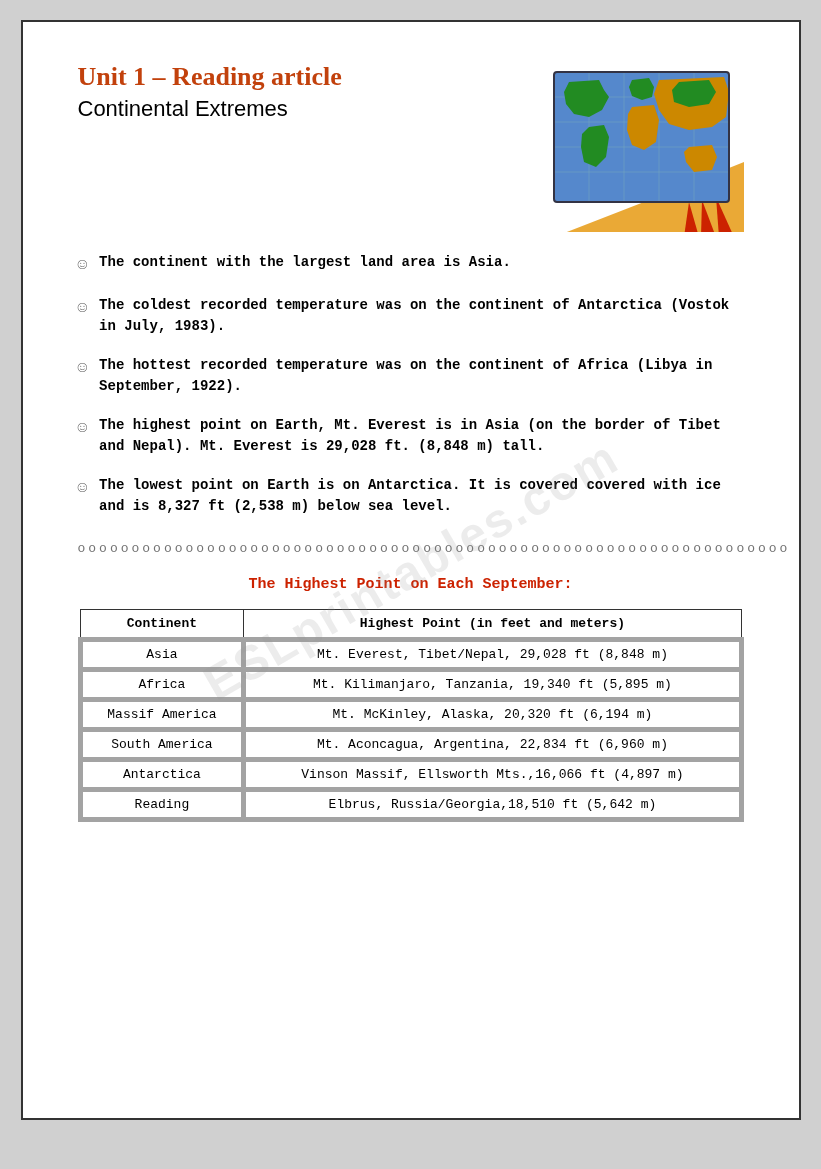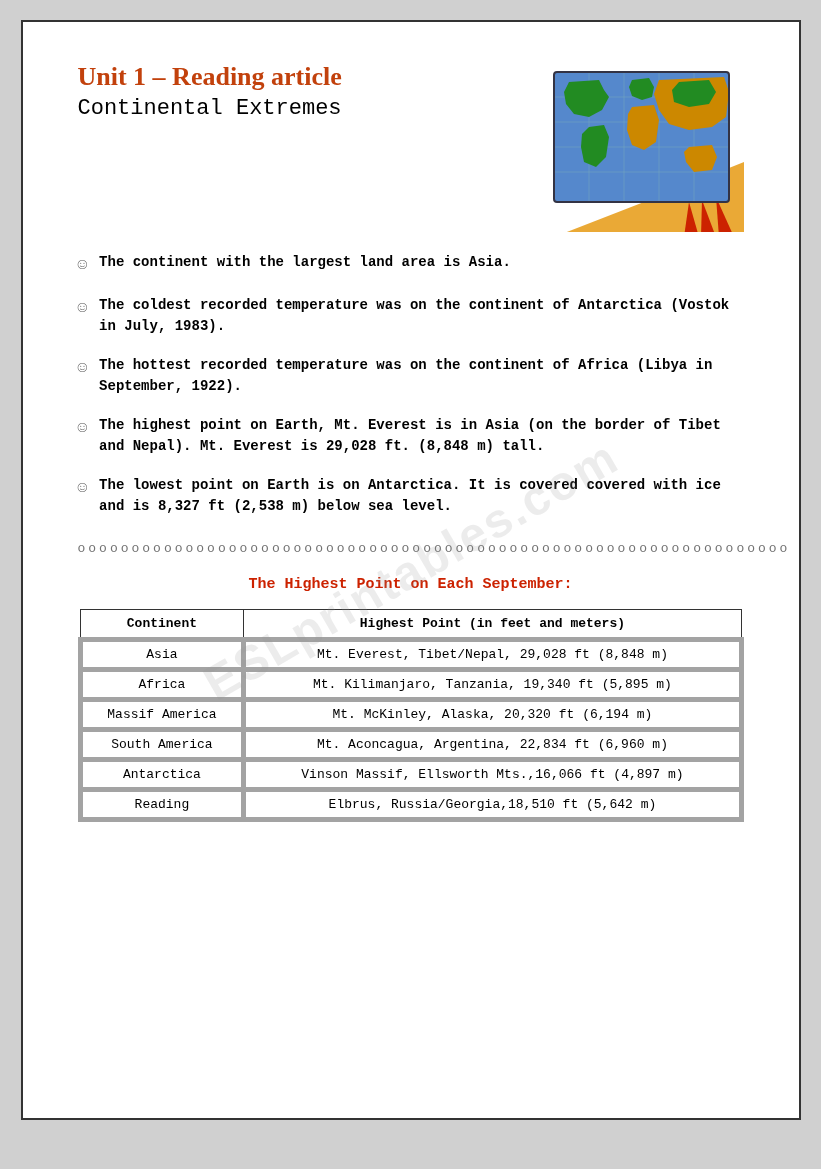--- a/index.html
+++ b/index.html
@@ -37,21 +37,21 @@
     .title-main {
       font-size: 26px;
       font-weight: bold;
       font-family: 'Comic Sans MS', 'Chalkboard SE', cursive;
       color: #c2410c;
       margin-bottom: 4px;
     }
 
     .title-sub {
       font-size: 22px;
-      font-family: Liberation Mono, monospace;
+      font-family: Liberation Sans, sans-serif;
       color: #000;
     }
 
     .map-image {
       width: 220px;
       height: 170px;
       flex-shrink: 0;
       margin-left: 20px;
       position: relative;
     }

